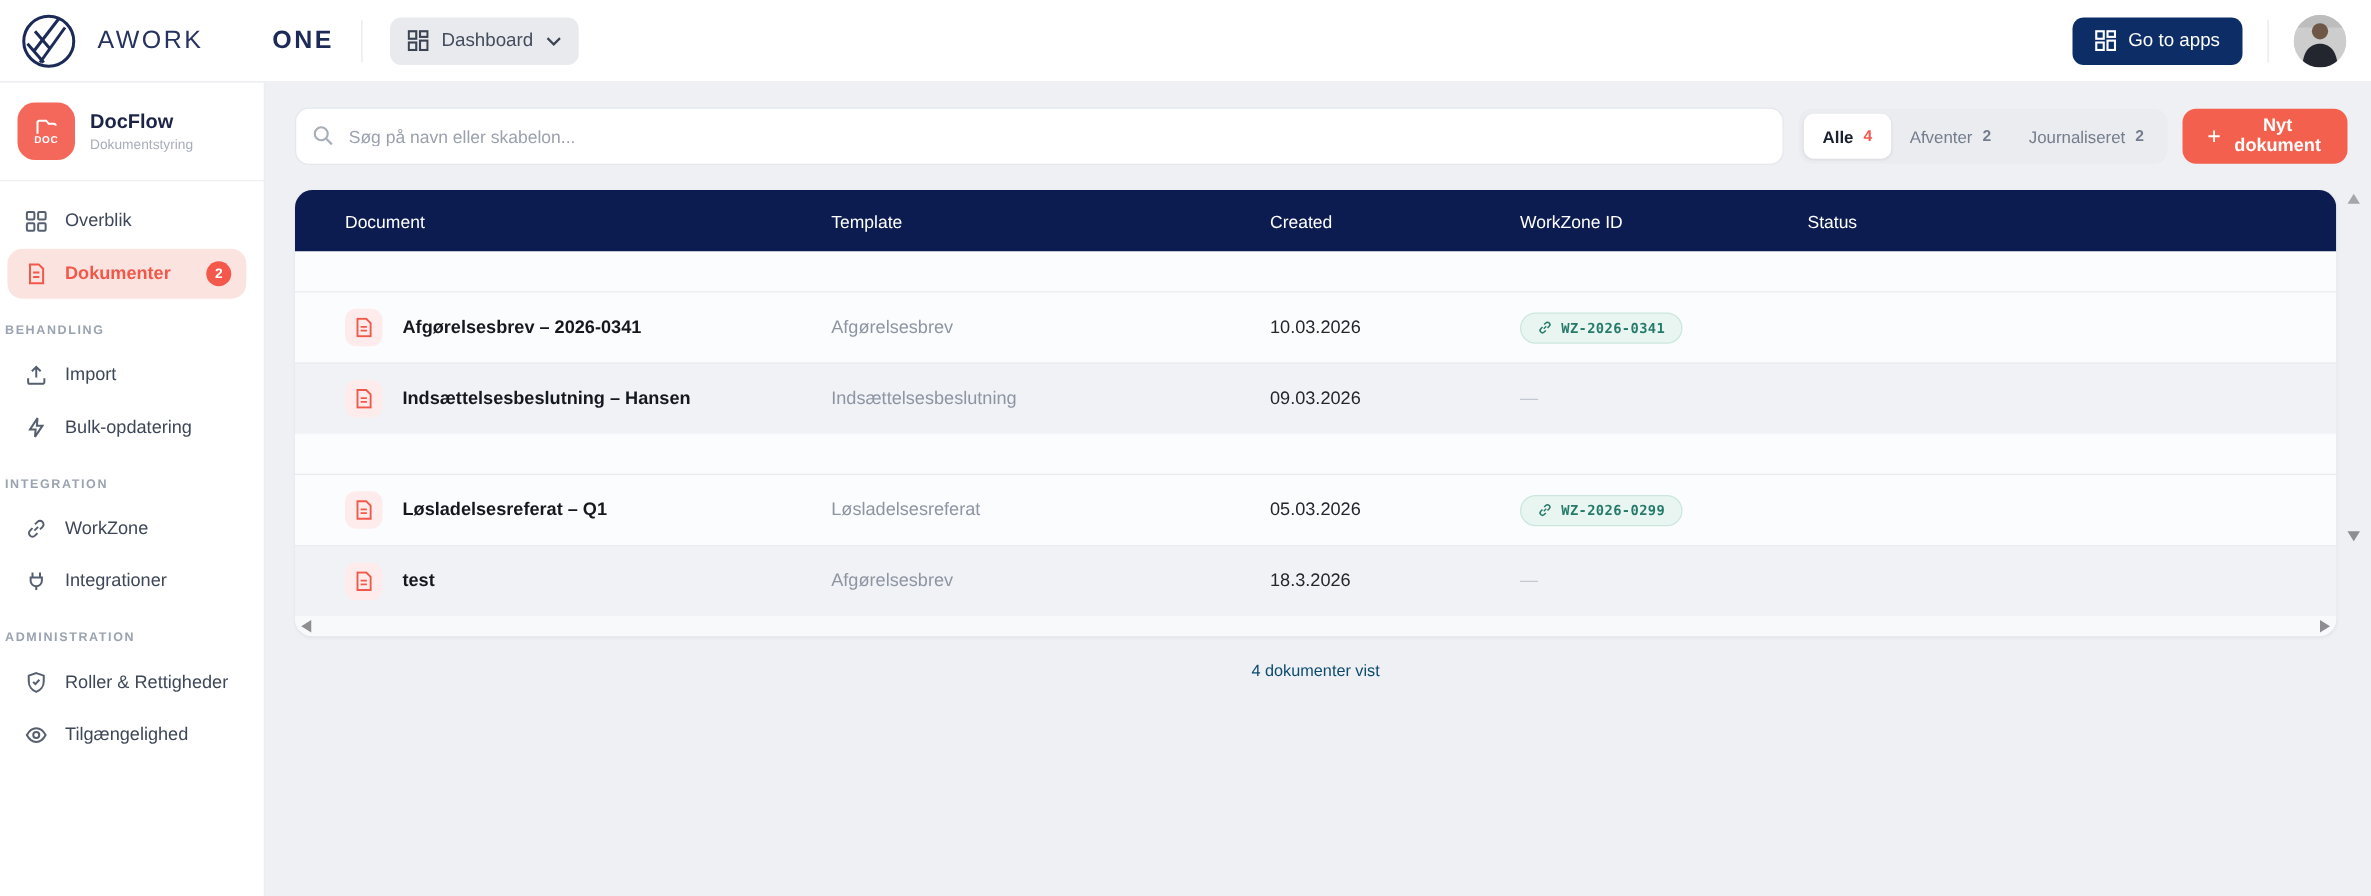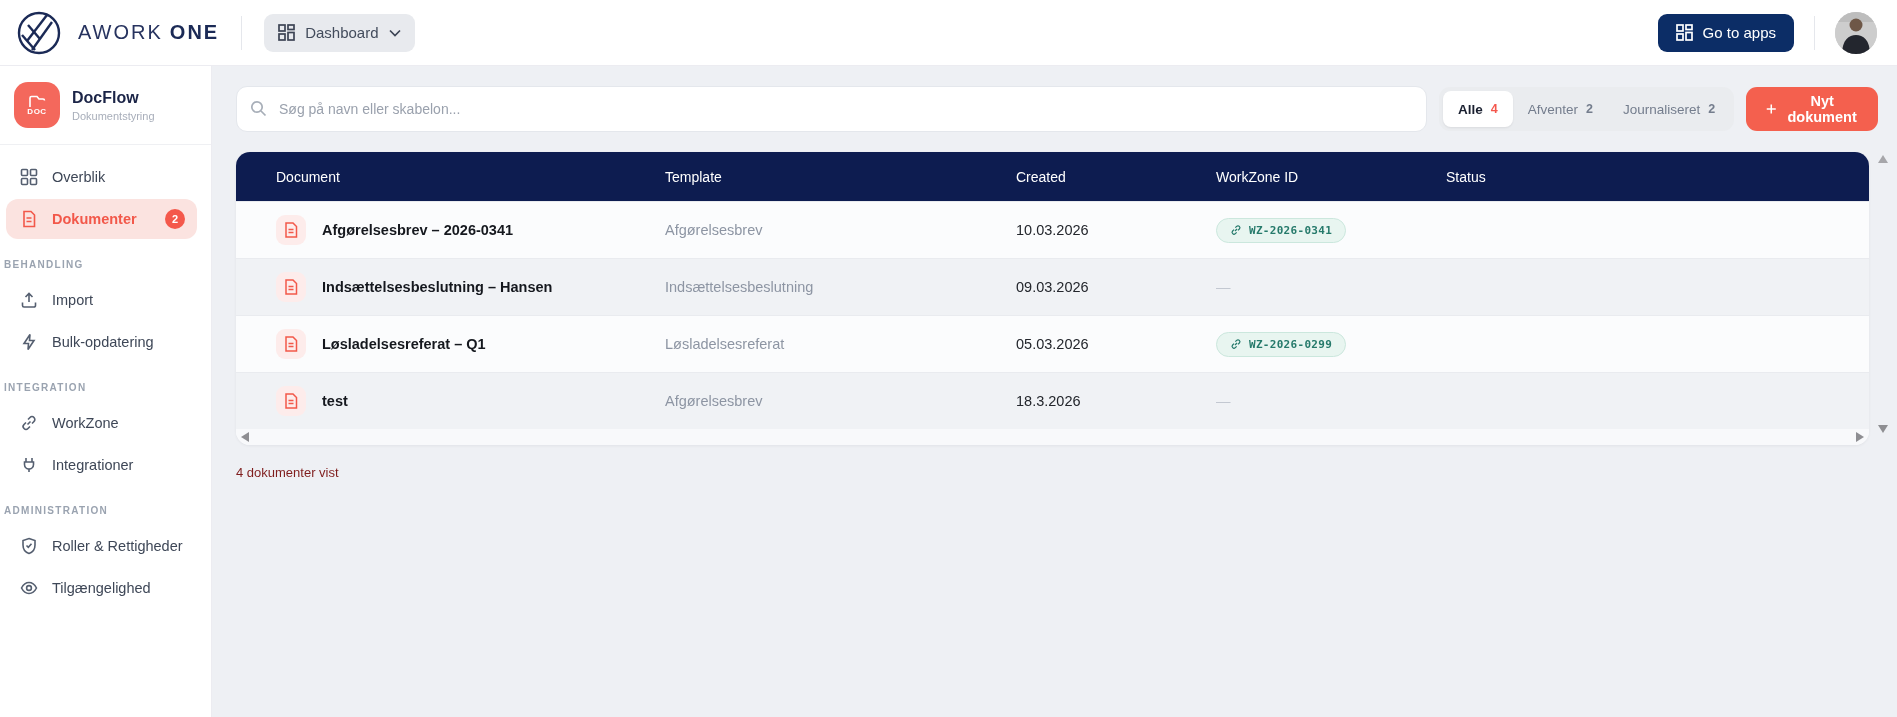--- a/index.html
+++ b/index.html
@@ -8,21 +8,21 @@
   .app { position:relative; width:1897px; height:717px; overflow:hidden; background:#eef0f4; }
 
   
   .topbar { position:absolute; top:0; left:0; width:1897px; height:66px; background:#ffffff;
             border-bottom:1px solid #ececf1; display:flex; align-items:center; justify-content:space-between;
             padding:0 20px 0 16px; z-index:5; }
   .topbar-left { display:flex; align-items:center; gap:16px; }
   .logo-mark { width:46px; height:46px; }
   .brand { font-size:20px; letter-spacing:2px; color:#27335f; display:flex; gap:7px; align-items:center; }
   .brand .w1 { font-weight:500; }
-  .brand .w2 { font-weight:800; color:#1b2a56; }
+  .brand .w2 { font-weight:800; color:#1b2a56;margin-left:48px; }
   .v-div { width:1px; height:34px; background:#e5e7ec; margin:0 6px; }
   .app-switcher { display:flex; align-items:center; gap:10px; background:#e8eaee; border:none;
                   border-radius:9px; height:38px; padding:0 14px; cursor:pointer; color:#434c5c; font-size:15px; }
   .app-switcher svg { color:#3c4454; }
   .chevron { color:#9aa1ac; }
   .topbar-right { display:flex; align-items:center; gap:14px; }
   .go-apps { display:flex; align-items:center; gap:10px; background:#0c2d66; color:#ffffff; border:none;
              border-radius:9px; height:38px; padding:0 18px; font-size:15px; cursor:pointer;
              font-family:"Liberation Sans",sans-serif; }
   .avatar { width:42px; height:42px; border-radius:50%; overflow:hidden; background:#cfcfcf; cursor:pointer; }
@@ -71,21 +71,21 @@
                  cursor:pointer; font-family:"Liberation Sans",sans-serif; }
 
   
   .table-card { margin-top:20px; width:1633px; border-radius:14px; overflow:hidden;
                 box-shadow:0 1px 3px rgba(16,24,40,.06); background:#fbfcfd; }
   .thead { display:grid; grid-template-columns:389px 351px 200px 230px 1fr; align-items:center;
            background:#0d1c50; height:49px; padding-left:40px; color:#ffffff; font-size:14px; }
   .trow { display:grid; grid-template-columns:389px 351px 200px 230px 1fr; align-items:center;
           height:57px; padding-left:40px; font-size:14.5px; border-top:1px solid #e9ebef; cursor:pointer; }
   .trow:first-of-type { border-top:none; }
-  .trow.odd { background:#fbfcfd; }
+  .trow.odd { background:#fbfcfd;margin-top:32px; }
   .trow.even { background:#f0f2f5; }
   .doc-cell { display:flex; align-items:center; gap:16px; }
   .doc-ic { width:30px; height:30px; border-radius:9px; background:#fdeceb; display:flex; align-items:center;
             justify-content:center; color:#f2584a; flex:none; }
   .doc-name { font-weight:bold; color:#15181e; }
   .tpl { color:#8d95a3; }
   .created { color:#23262c; }
   .wz-badge { display:inline-flex; align-items:center; gap:7px; background:#e8f5f0; border:1px solid #cbe7dd;
               border-radius:999px; padding:5px 13px; color:#267a6b; font-family:"DejaVu Sans Mono",monospace;
               font-size:11px; font-weight:bold; letter-spacing:.3px; width:fit-content; }
@@ -94,21 +94,21 @@
              padding:0 5px; }
   .vscroll { position:absolute; top:86px; right:7px; width:15px; height:284px; display:flex; flex-direction:column;
              align-items:center; justify-content:space-between; padding:3px 0; }
 
   .tri { width:0; height:0; }
   .tri-up   { border-left:5px solid transparent; border-right:5px solid transparent; border-bottom:8px solid #a6a6aa; }
   .tri-down { border-left:5px solid transparent; border-right:5px solid transparent; border-top:8px solid #8e8e92; }
   .tri-left { border-top:5px solid transparent; border-bottom:5px solid transparent; border-right:8px solid #8e8e92; }
   .tri-right{ border-top:5px solid transparent; border-bottom:5px solid transparent; border-left:8px solid #8e8e92; }
 
-  .footer-note { margin-top:20px; text-align:left; font-size:13px; color:#7f1d1d; width:1633px; }
+  .footer-note { margin-top:20px; text-align:center; font-size:13px; color:#0c4a6e; width:1633px; }
 </style>
 </head>
 <body>
 
 <div class="app">
 
   <header class="topbar">
     <div class="topbar-left">
       <span class="logo-mark">
         <svg width="46" height="46" viewBox="0 0 46 46" fill="none" stroke="#1b2a56" stroke-width="2.4">

